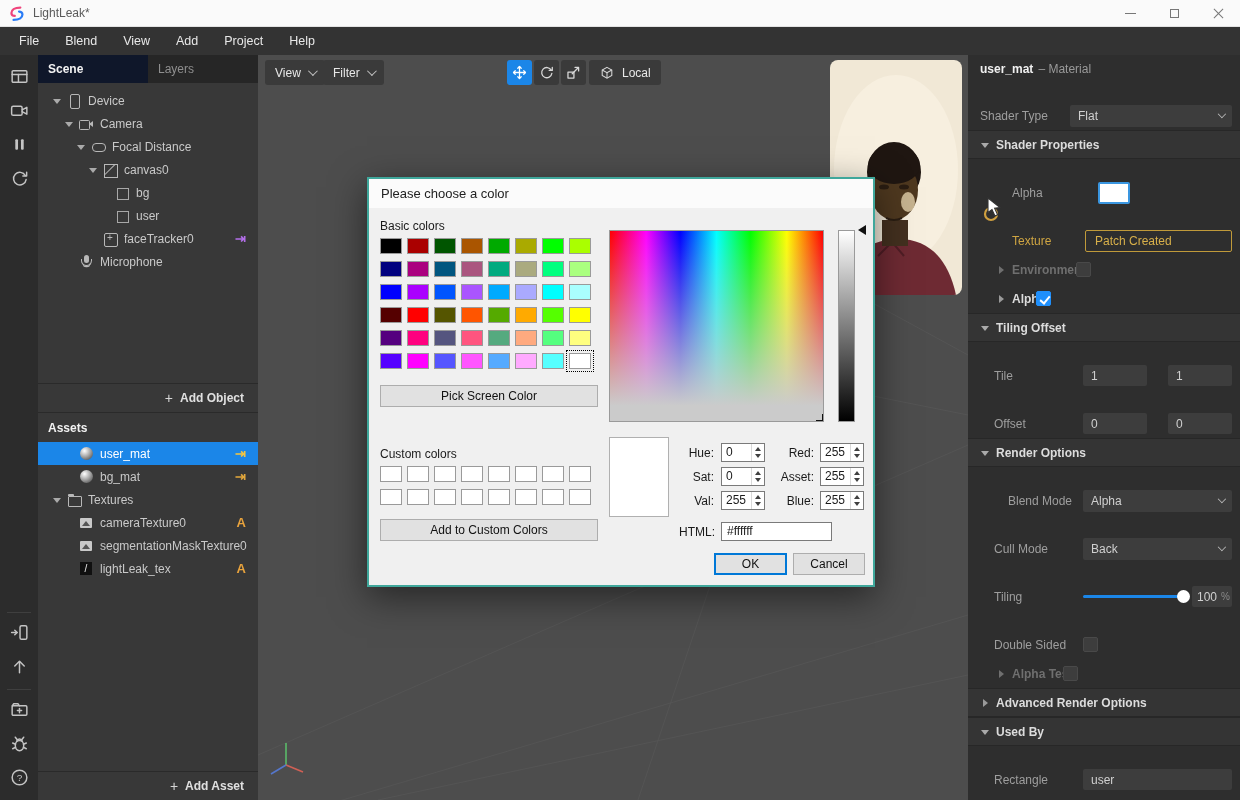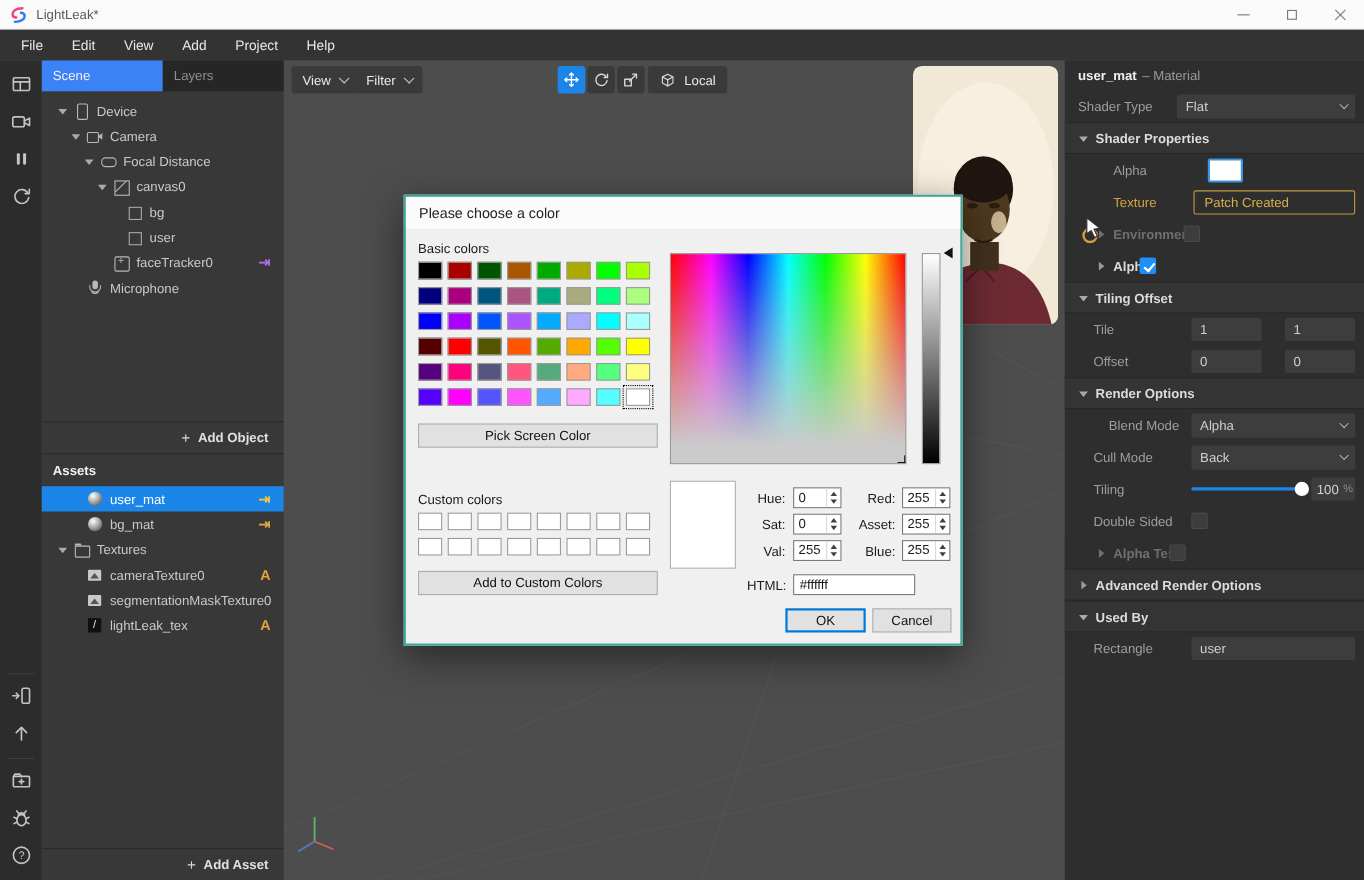--- a/index.html
+++ b/index.html
@@ -30,21 +30,21 @@
     display:flex; flex-direction:column; align-items:center; padding-top:6px; }
   .strip-tool { width:38px; height:34px; display:flex; align-items:center; justify-content:center; }
   .strip-sep { width:24px; height:1px; background:#3f3f3f; margin:4px 0; }
   #strip-bottom { margin-top:auto; margin-bottom:4px; display:flex; flex-direction:column; align-items:center; }
 
   
   #left-panels { position:absolute; left:38px; top:55px; width:220px; height:745px; background:#383838;
     display:flex; flex-direction:column; }
   #scene-tabs { display:flex; height:28px; }
   .tab { flex:1; display:flex; align-items:center; padding-left:10px; font-size:12px; }
-  .tab.active { background:#3b82f6; color:#f2f2f2; font-weight:normal; }
+  .tab.active { background:#0f172a; color:#f2f2f2; font-weight:bold; }
   .tab.inactive { background:#262626; color:#8f8f8f; }
   #scene-tree { height:300px; padding-top:6px; }
   .footer-row { height:29px; border-top:1px solid #2a2a2a; display:flex; align-items:center;
     justify-content:flex-end; padding-right:14px; color:#e0e0e0; font-weight:bold; }
   .footer-row .plus { font-size:14px; font-weight:normal; margin-right:7px; color:#d6d6d6; }
   #assets-header { height:30px; display:flex; align-items:center; padding-left:10px;
     color:#f2f2f2; font-weight:bold; border-top:1px solid #2a2a2a; }
   #assets-tree { flex:1; }
   .tree-row { height:23px; display:flex; align-items:center; color:#c9c9c9; position:relative; }
   .tree-row.sel { background:#1b86e8; color:#ffffff; }
@@ -88,21 +88,21 @@
   .tool-btn { position:absolute; width:25px; height:25px; background:#3a3a3a; border-radius:3px;
     display:flex; align-items:center; justify-content:center; }
   .tool-btn.active { background:#1b86e8; }
   #cam-preview { position:absolute; left:572px; top:5px; width:132px; height:235px; border-radius:8px; overflow:hidden; }
 
   
   #inspector { position:absolute; left:968px; top:55px; width:272px; height:745px; background:#2e2e2e; color:#c9c9c9; }
   .insp-header { height:27px; display:flex; align-items:center; padding-left:12px; gap:5px; }
   .insp-header .nm { color:#f0f0f0; font-weight:bold; }
   .insp-header .sub { color:#9a9a9a; }
-  .insp-row { height:29px; display:flex; align-items:center; position:relative; }
+  .insp-row { height:29px; display:flex; align-items:center; position:relative;margin-top:19px; }
   .sec { height:29px; display:flex; align-items:center; background:#343434;
     border-top:1px solid #272727; border-bottom:1px solid #272727; color:#dcdcdc; font-weight:bold; }
   .sec .exp { margin-left:12px; margin-right:4px; }
   .sec.sub { background:#2e2e2e; border-color:transparent; font-weight:bold; }
   .sec.sub .exp { margin-left:28px; }
   .sec.dim span { color:#6f6f6f; } .sec.dim .exp.closed::before { border-left-color:#6f6f6f; }
   .lbl { color:#9e9e9e; }
   .pos { position:absolute; }
   .fld { background:#3d3d3d; border-radius:2px; height:21px; display:flex; align-items:center;
     padding-left:8px; color:#d0d0d0; }
@@ -175,21 +175,21 @@
           <div class="glyph-max"></div>
         </div>
       <div class="win-btn">
           <div class="glyph-close"></div>
         </div>
     </div>
   </div>
 
   <div id="menubar">
       <span class="menu-item">File</span>
-      <span class="menu-item">Edit</span>
+      <span class="menu-item">Blend</span>
       <span class="menu-item">View</span>
       <span class="menu-item">Add</span>
       <span class="menu-item">Project</span>
       <span class="menu-item">Help</span>
     </div>
 
   <div id="toolstrip">
     <div id="strip-top">
         <div class="strip-tool">
           <span><svg width="21" height="21" viewBox="0 0 20 20" fill="none" stroke="#c4c4c4" stroke-width="1.4" stroke-linecap="round" stroke-linejoin="round">

